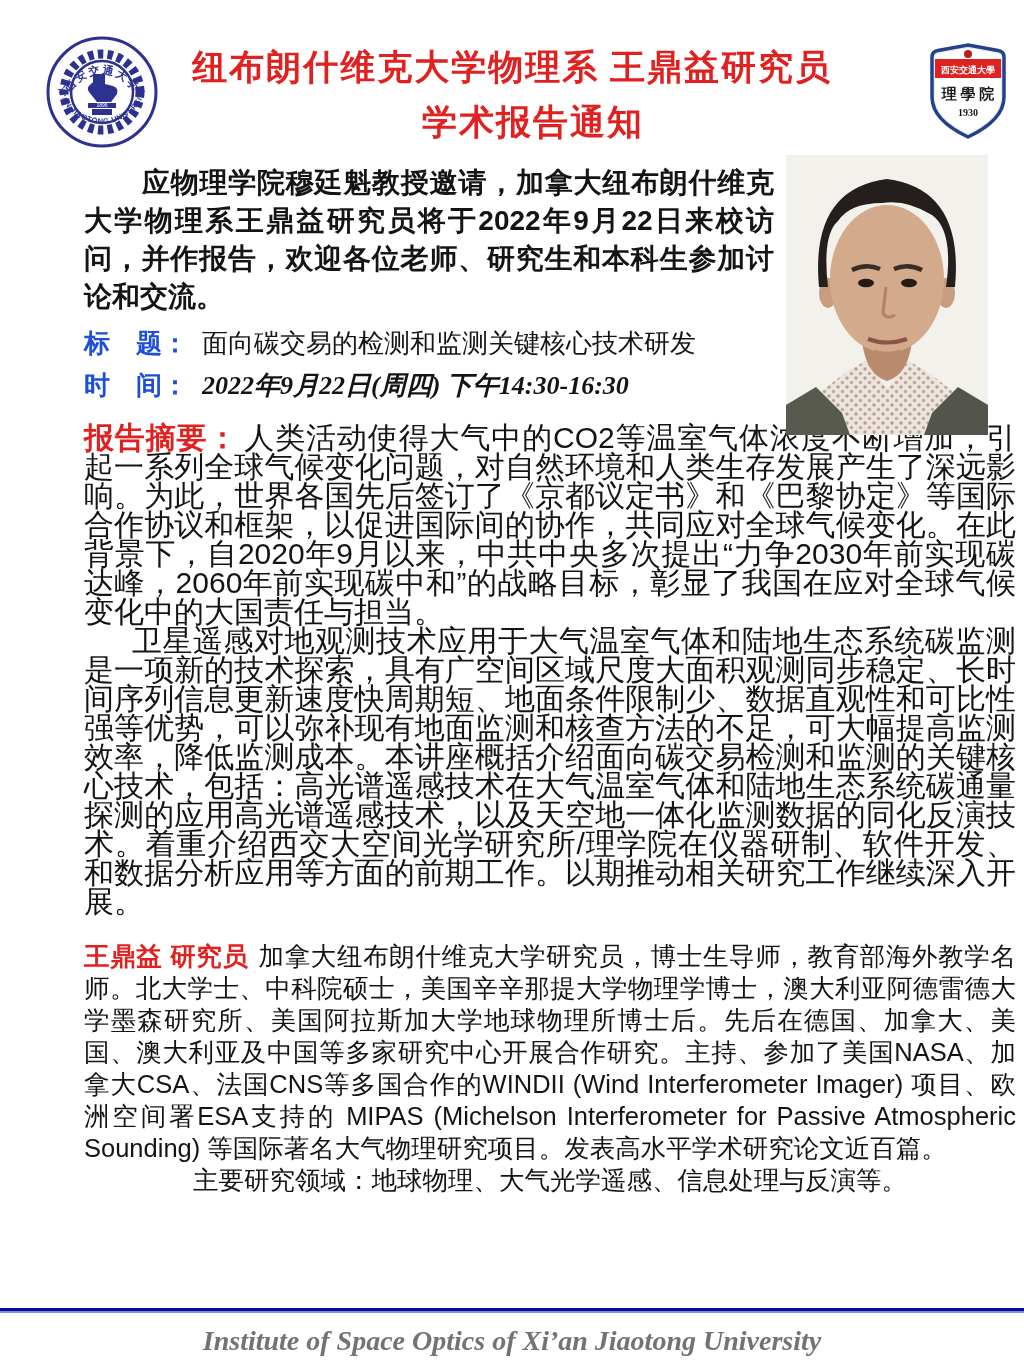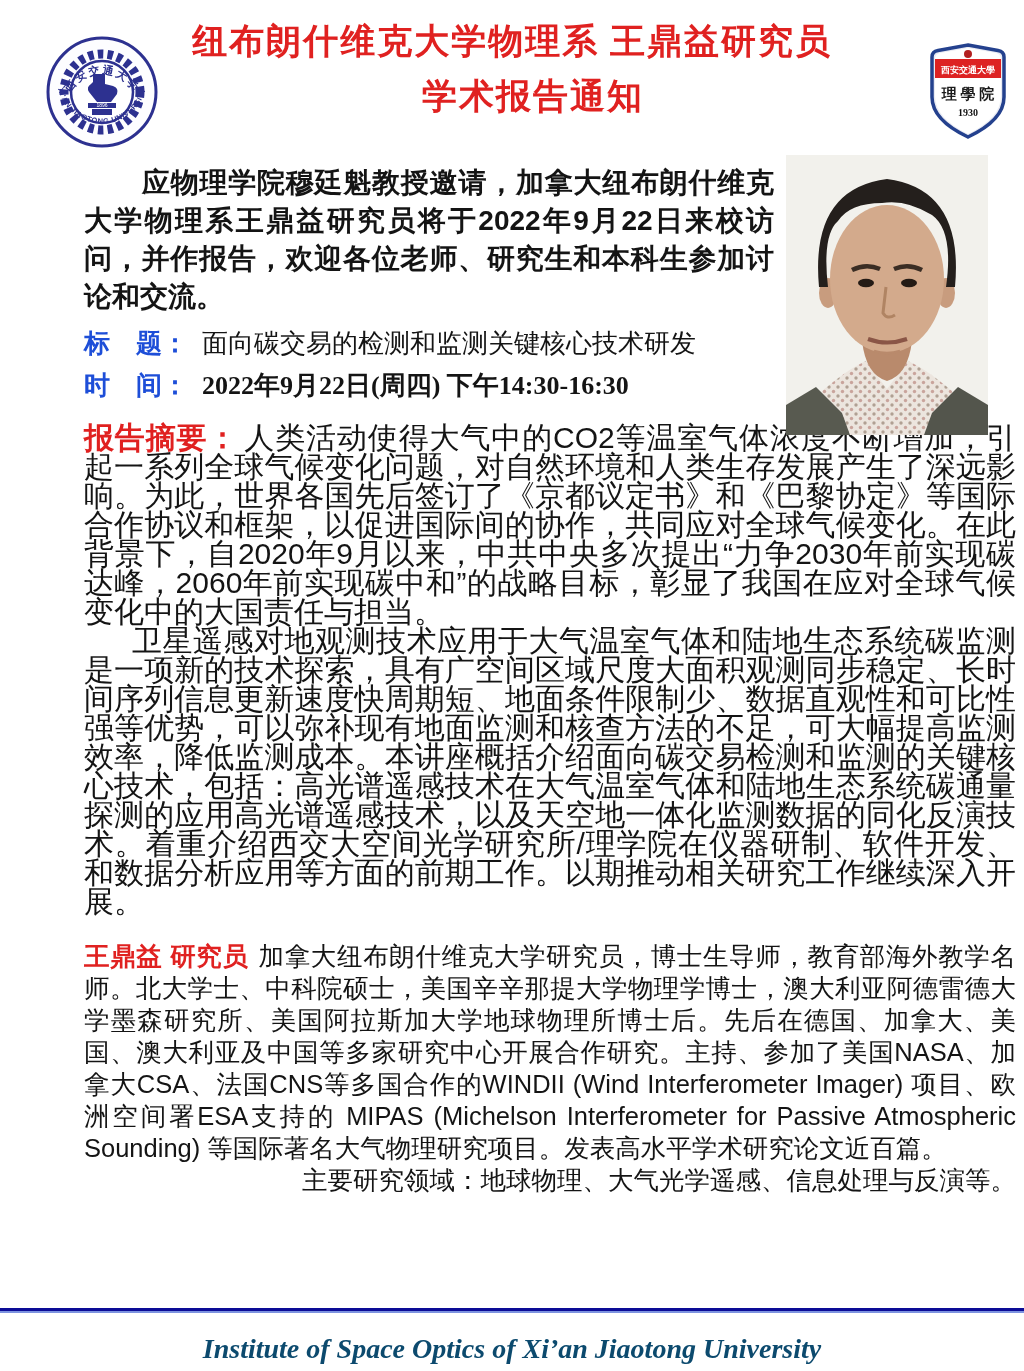--- a/index.html
+++ b/index.html
@@ -6,56 +6,56 @@
   .page{
     position:relative;width:1024px;height:1371px;margin:0 auto;
     background:#ffffff;overflow:hidden;
     font-family:"Liberation Sans","DejaVu Sans",sans-serif;
     color:#141414;
   }
   
   .hdr{position:relative;height:152px;}
   .hdr-logo{position:absolute;left:46px;top:36px;width:112px;height:112px;}
   .hdr-badge{position:absolute;left:926px;top:42px;width:84px;height:98px;}
-  .hdr-title{padding-top:22px;text-align:center;}
+  .hdr-title{padding-top:48px;text-align:center;}
   .t1,.t2{
     color:#e02120;font-weight:bold;font-size:35px;line-height:40px;
     font-family:"Liberation Serif","DejaVu Serif",serif;letter-spacing:2px;
   }
   .t2{margin-top:15px;margin-left:42px;}
   
   .mainwrap{position:relative;}
   .portrait{position:absolute;top:-9px;right:36px;width:202px;height:280px;}
   .intro{
     margin:12px 16px 0 84px;width:690px;
     font-size:28px;line-height:38px;font-weight:bold;
     text-indent:58px;text-align:justify;
   }
   .details{margin:6px 0 0 84px;}
   .drow{font-size:26px;line-height:42px;white-space:nowrap;}
   .dlab{color:#1d4ed8;font-weight:bold;margin-right:14px;}
   .dval-kai{font-weight:normal;}
-  .dval-num{font-weight:bold;font-family:"Liberation Serif","DejaVu Serif",serif;}
+  .dval-num{font-weight:bold;font-family:"Liberation Serif","DejaVu Serif",serif;font-style:italic;}
   
   .abstract{margin:16px 8px 0 84px;font-size:30px;line-height:29px;text-align:justify;}
   .abstract p{margin:0;}
   .abstract p.ind{text-indent:48px;}
   .ablab{color:#e02120;font-weight:bold;margin-right:6px;}
   
   .bio{margin:24px 8px 0 84px;font-size:25.5px;line-height:32px;text-align:justify;}
   .bio p{margin:0;}
   .biolab{color:#e02120;font-weight:bold;margin-right:10px;}
-  .biofields{text-align:right;}
+  .biofields{text-align:center;}
   
   .footer{position:absolute;left:0;right:0;top:1308px;}
   .rule-a{height:3px;background:#0c0c96;}
   .rule-b{height:2px;background:#7d93e0;}
   .ftext{
-    margin-top:20px;text-align:center;
-    color:#0c4a6e;font-weight:bold;font-style:italic;font-size:28px;
+    margin-top:12px;text-align:center;
+    color:#737373;font-weight:bold;font-style:italic;font-size:28px;
     font-family:"Liberation Serif","DejaVu Serif",serif;
   }
 </style>
 </head>
 <body>
 
 <div class="page">
 
   <div class="hdr">
 

